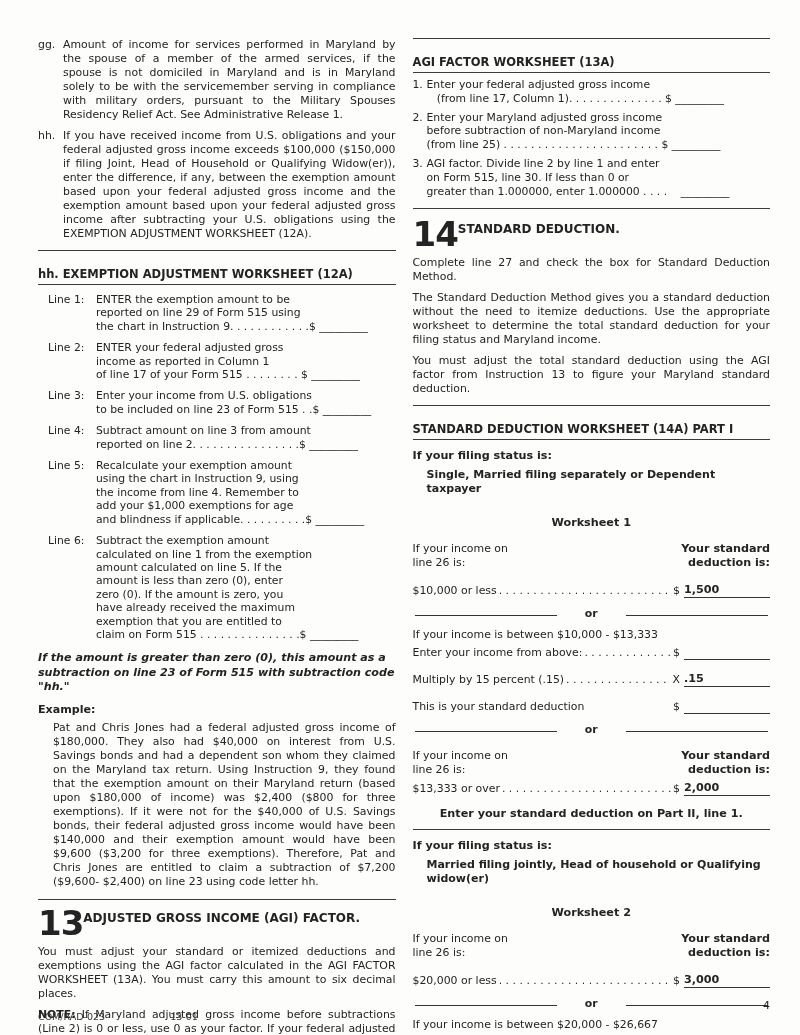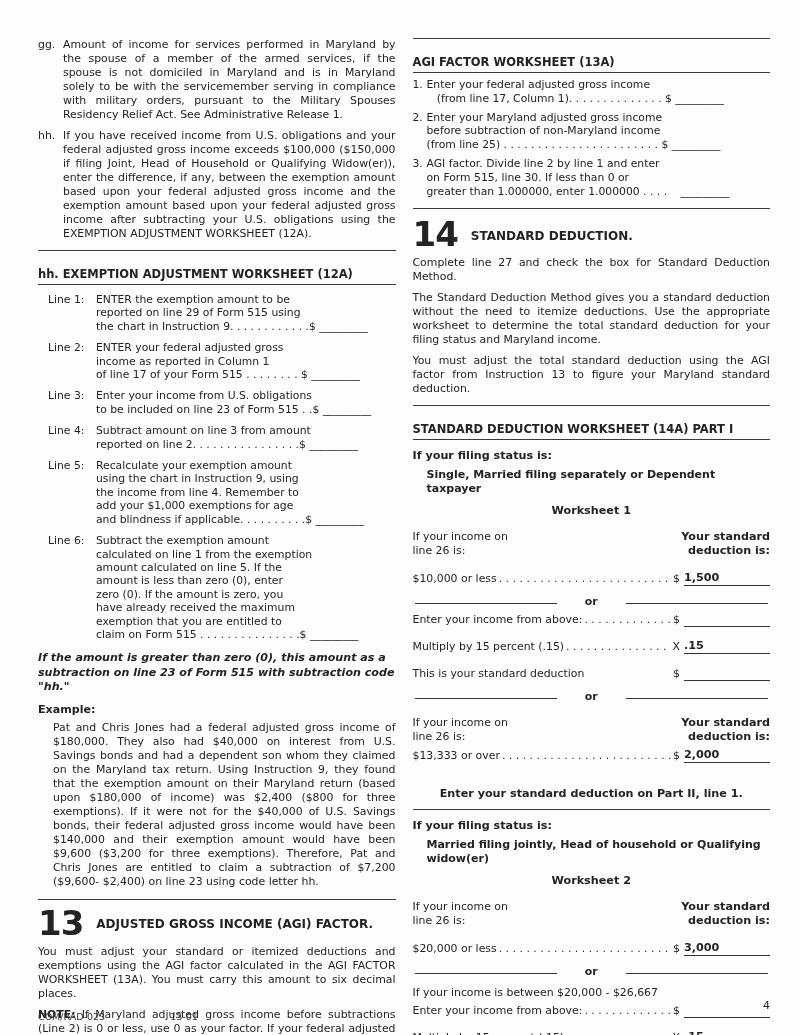--- a/index.html
+++ b/index.html
@@ -23,52 +23,52 @@
   }
   .wsline { display: flex; padding-left: 10px; margin-top: 8px; font-size: 10.8px; line-height: 13.4px; }
   .wsline .lbl { flex: 0 0 48px; }
   .wsline .txt { flex: 1; white-space: pre-wrap; }
 
   .bold-note { font-weight: bold; font-size: 11.1px; margin-top: 10px; line-height: 14.4px; font-style: italic; }
   .example-label { font-weight: bold; font-size: 11.1px; margin-top: 8px; }
   .example-text { padding-left: 15px; text-align: justify; margin-top: 4px; }
   .rule { border-top: 1px solid #3a3a3a; margin: 10px 0 8px; }
 
-  .sec-head { display: flex; align-items: center; gap: 13px; margin: 6px 0 7px; }
+  .sec-head { display: flex; align-items: flex-start; margin: 6px 0 7px; }
   .sec-num { font-size: 34px; font-weight: bold; line-height: 30px; letter-spacing: -1px; }
   .sec-title { font-weight: bold; font-size: 12px; padding-top: 3px; }
   p.para { margin: 0 0 7px; text-align: justify; }
   p.para:last-child { margin-bottom: 0; }
 
   .nitem { display: flex; margin-top: 5px; font-size: 10.8px; line-height: 13.8px; }
   .nitem .num { flex: 0 0 14px; }
   .nitem .txt { flex: 1; white-space: pre-wrap; }
   .ws-box-end { border-top: 1px solid #3a3a3a; margin: 10px 0 10px; }
 
   .filing { font-weight: bold; font-size: 11.2px; margin-top: 9px; }
   .status { font-weight: bold; font-size: 11px; padding-left: 14px; margin-top: 5px; white-space: pre-line; }
-  .ws-title { text-align: center; font-weight: bold; font-size: 11.2px; margin-top: 8px; }
+  .ws-title { text-align: center; font-weight: bold; font-size: 11.2px; margin-top: 20px; }
   .hdr2 { display: flex; justify-content: space-between; margin-top: 12px; }
   .hdr2 .l { white-space: pre-line; }
   .hdr2 .r { white-space: pre-line; font-weight: bold; text-align: right; font-size: 11.2px; }
 
   .wrow { display: flex; align-items: flex-end; margin-top: 8px; }
   .wrow .txt { white-space: nowrap; }
   .dots { flex: 1 1 0; overflow: hidden; white-space: nowrap; padding: 0 2px; }
   .cur { flex: none; padding: 0 4px 0 2px; }
   .uline { flex: none; width: 86px; border-bottom: 1px solid #333; text-align: left; font-weight: bold; font-size: 11.2px; }
   .blankline { flex: none; width: 86px; border-bottom: 1px solid #333; height: 13px; }
   .spacer { flex: 1; }
   .mt2 { margin-top: 12px; } .mt4 { margin-top: 4px; } .mt12 { margin-top: 13px; }
   .between { margin-top: 7px; }
 
   .or-row { display: flex; align-items: center; justify-content: center; gap: 28px; margin-top: 9px; }
   .or-line { width: 142px; border-top: 1px solid #333; margin-top: 2px; }
   .or-word { font-weight: bold; }
-  .cnote { text-align: center; font-weight: bold; font-size: 11.2px; margin-top: 24px; }
+  .cnote { text-align: center; font-weight: bold; font-size: 11.2px; margin-top: 11px; }
   .part-rule { border-top: 1px solid #3a3a3a; margin: 8px 0 4px; }
 
   .footer { position: absolute; left: 38px; bottom: 11px; font-size: 9.5px; color: #333; }
   .footer .code { margin-left: 62px; }
   .pagenum { position: absolute; right: 30px; bottom: 22px; font-size: 11px; }
 </style>
 </head>
 <body>
 
 <div class="page">
@@ -192,20 +192,21 @@
         <span class="txt">$10,000 or less</span>
         <span class="dots">. . . . . . . . . . . . . . . . . . . . . . . . . . . . . . . . . . . . . . . . . . . . . . . .</span>
         <span class="cur">$</span>
         <span class="uline">1,500</span>
       </div>
       <div class="or-row">
         <span class="or-line"></span>
         <span class="or-word">or</span>
         <span class="or-line"></span>
       </div>
+      <div class="between">If your income is between $10,000 - $13,333</div>
       <div class="wrow mt4">
         <span class="txt">Enter your income from above:</span>
         <span class="dots">. . . . . . . . . . . . . . . . . . . . . . . . . . . . . . . . . . . . . . . . . . . . . . . .</span>
         <span class="cur">$</span>
         <span class="blankline"></span>
       </div>
       <div class="wrow mt2">
         <span class="txt">Multiply by 15 percent (.15)</span>
         <span class="dots">. . . . . . . . . . . . . . . . . . . . . . . . . . . . . . . . . . . . . . . . . . . . . . . .</span>
         <span class="cur">X</span>

